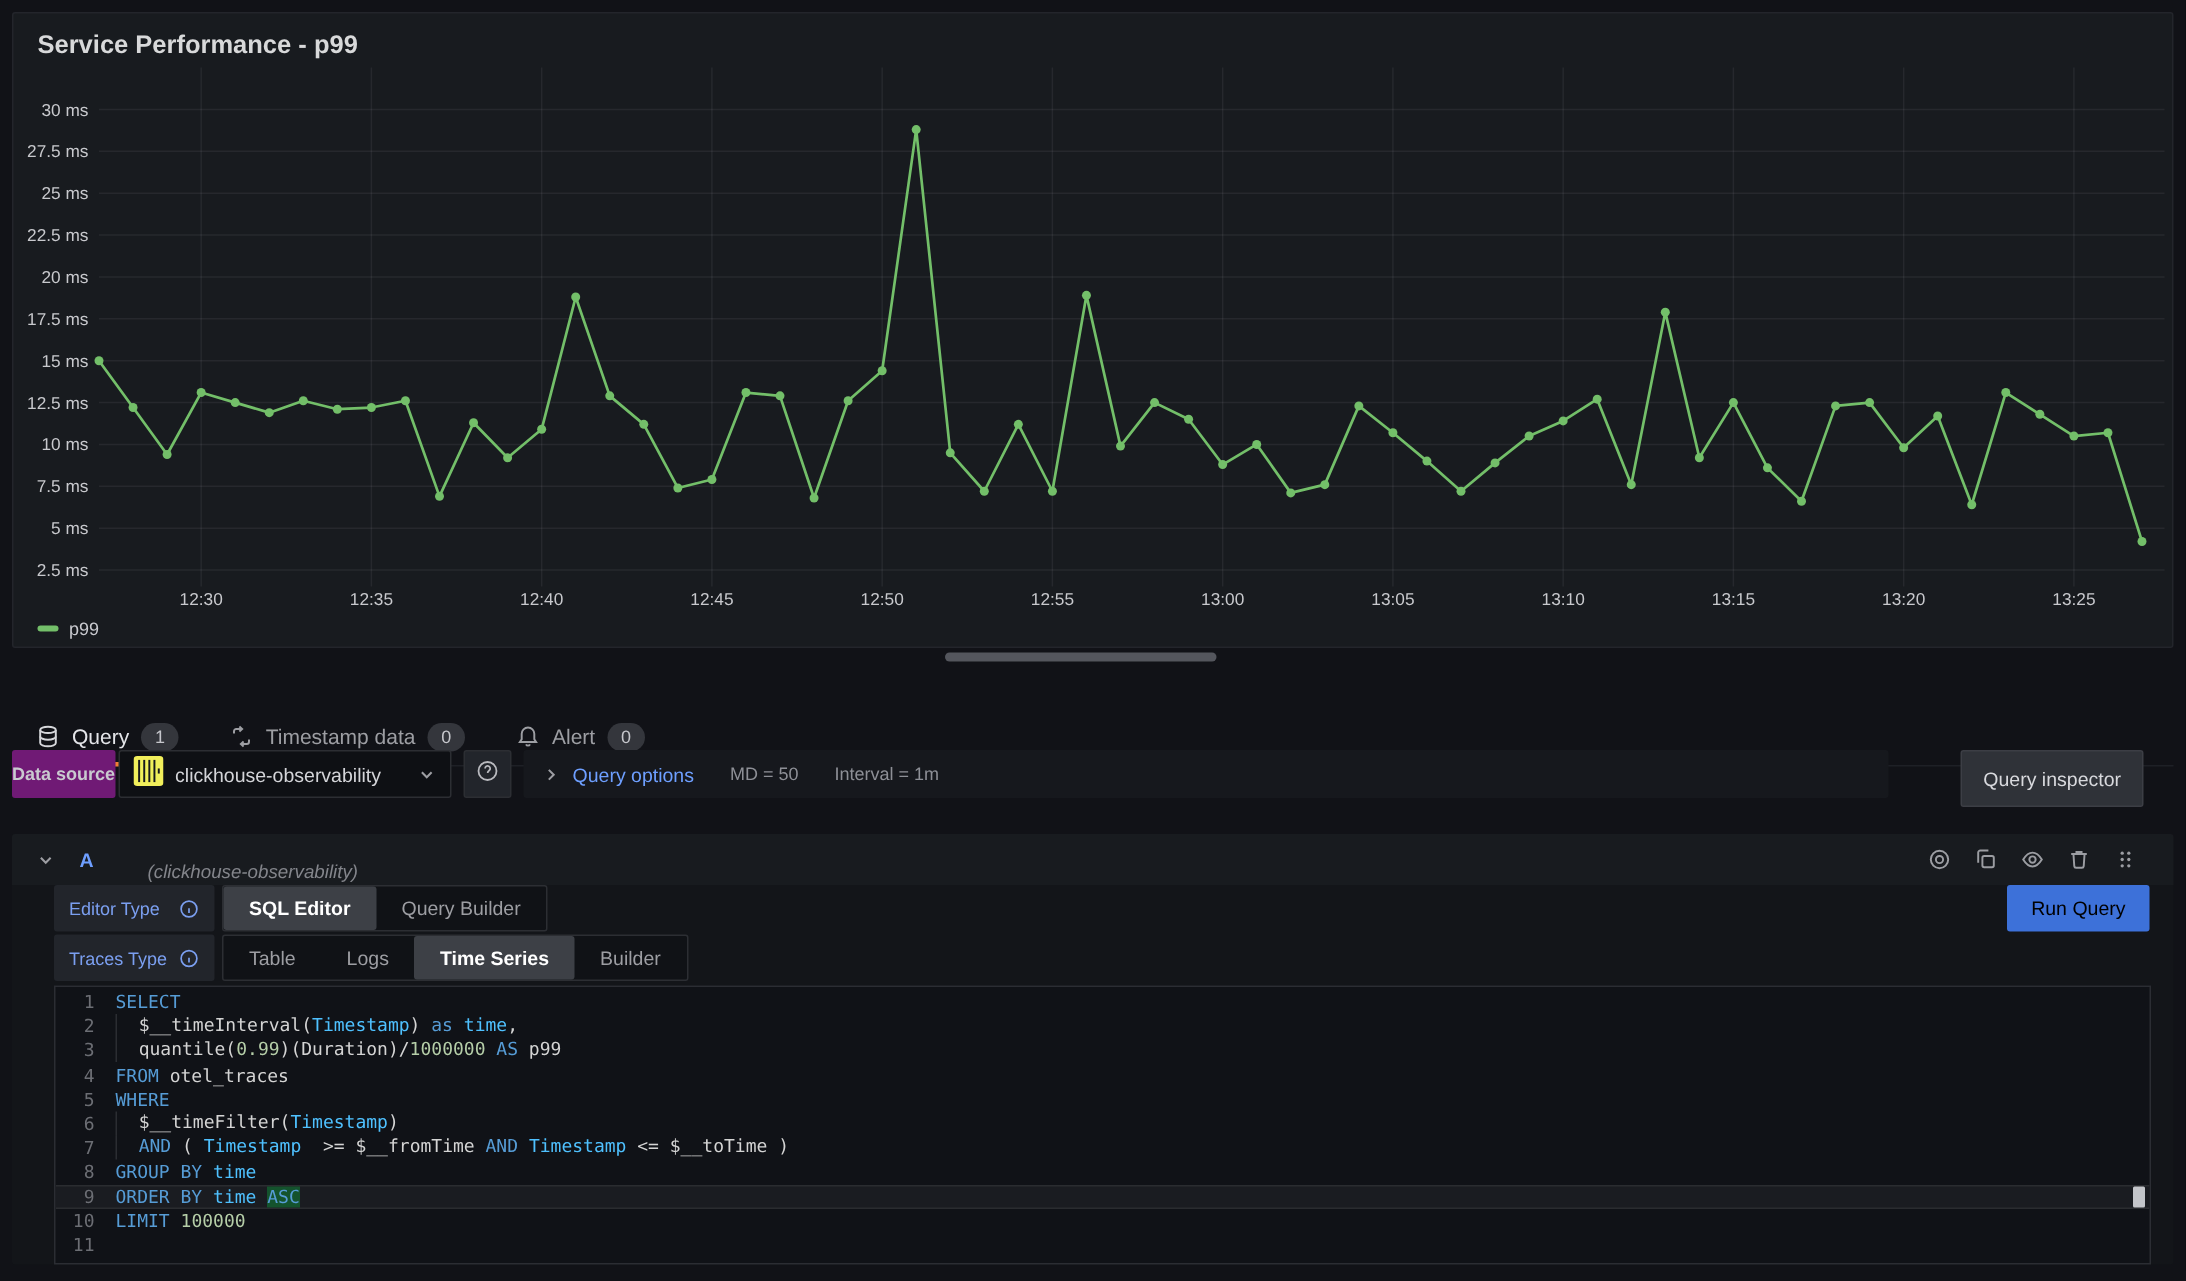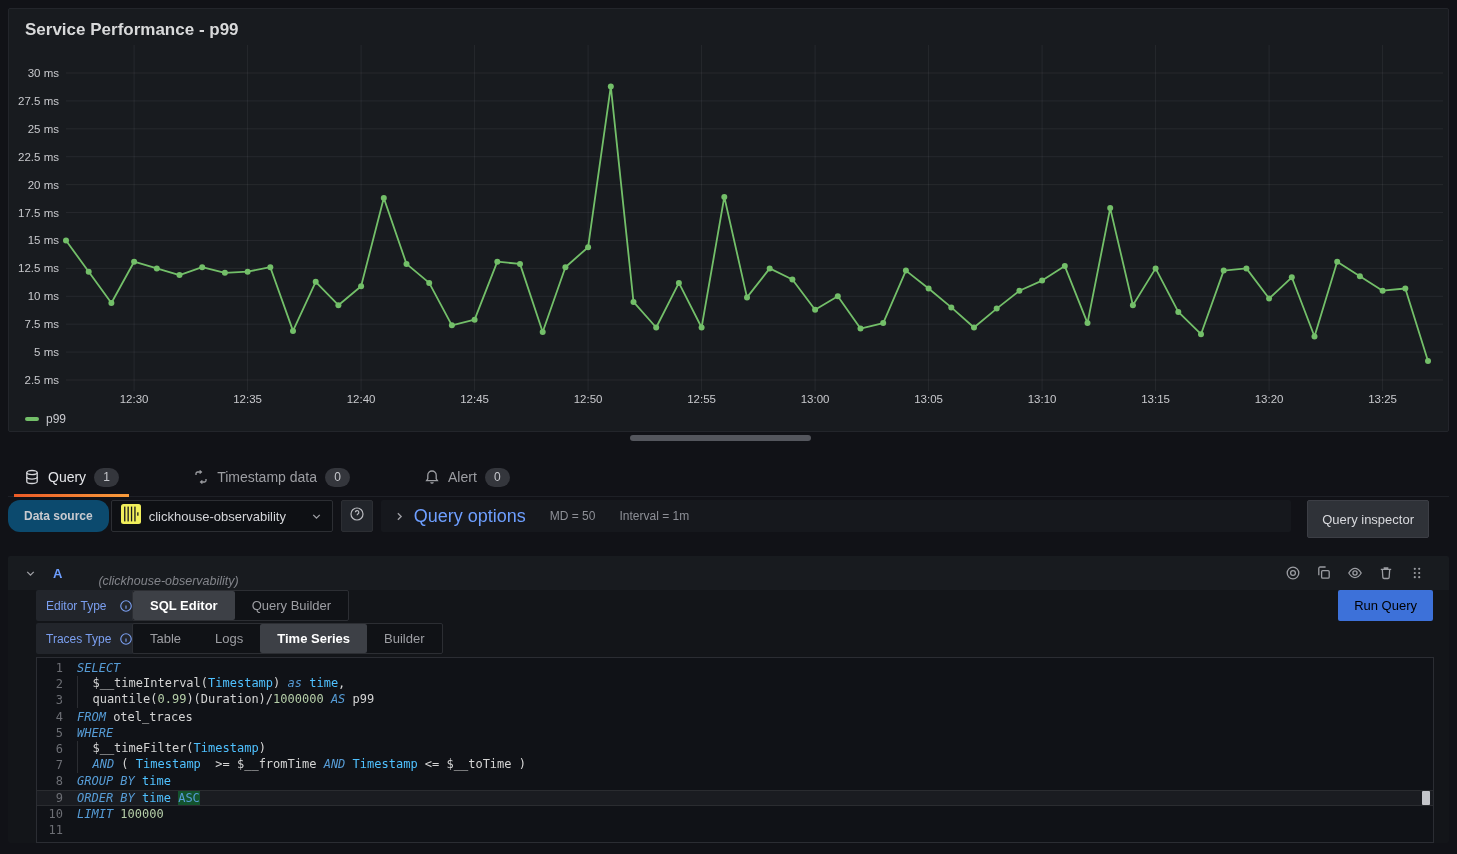--- a/index.html
+++ b/index.html
@@ -14,84 +14,84 @@
   .legend{position:absolute;left:16px;bottom:5px;display:flex;align-items:center;gap:8px;z-index:2;}
   .legend-item{display:flex;align-items:center;gap:7px;cursor:pointer;}
   .legend-swatch{width:14px;height:4px;border-radius:2px;background:#73bf69;display:inline-block;}
   .legend-label{font-size:12px;color:#c9cacf;}
 
   
   .resize-handle{position:absolute;left:630px;top:435px;width:181px;height:6px;border-radius:3px;
                  background:#54565d;cursor:row-resize;}
 
   
-  .tabbar{position:absolute;left:8px;top:458px;width:1441px;height:39px;display:flex;align-items:stretch;
-          padding-left:6px;border-bottom:1px solid #1e2026;box-sizing:border-box;gap:40px;}
+  .tabbar{position:absolute;left:8px;top:472px;width:1441px;height:39px;display:flex;align-items:stretch;
+          padding-left:6px;border-bottom:1px solid #1e2026;box-sizing:border-box;}
   .tab{position:relative;display:flex;align-items:center;gap:8px;padding:0 10px;margin-right:14px;
        font-size:14px;color:#9d9ea3;cursor:pointer;}
   .tab.active{color:#e4e5e9;}
   .tab.active::after{content:"";position:absolute;left:0;right:0;bottom:-1px;height:3px;
        background:linear-gradient(90deg,#ec5b27,#f89c3c);}
   .tab .ticon{display:flex;color:#9d9ea3;}
   .tab.active .ticon{color:#d6d7db;}
   .tab-badge{background:#34363c;color:#c6c7cc;font-size:12px;height:19px;min-width:9px;padding:0 8px;
        border-radius:10px;display:flex;align-items:center;justify-content:center;}
 
   
   .ds-row{position:absolute;left:8px;top:500px;width:1441px;height:32px;display:flex;align-items:stretch;}
-  .ds-label{background:#0c4a6e;border-radius:12px;display:flex;align-items:center;padding:0 16px;
+  .ds-label{background:#701a75;border-radius:2px;display:flex;align-items:center;padding:0 0;
        font-size:12px;font-weight:600;color:#c9cacf;}
   .ds-select{width:202px;background:#0e1014;border:1px solid #2c2e33;border-radius:2px;display:flex;
        align-items:center;gap:8px;padding:0 9px;margin-left:2px;cursor:pointer;}
   .ds-select .dsname{font-size:13px;color:#d4d5d9;flex:1;white-space:nowrap;overflow:hidden;}
   .ds-select .chev{display:flex;color:#9d9ea3;}
   .help-btn{width:30px;margin-left:8px;background:#22252b;border:1px solid #2c2e33;border-radius:2px;
        display:flex;align-items:center;justify-content:center;color:#b9babf;cursor:pointer;}
   .opt-strip{margin-left:8px;width:910px;background:#16181d;border-radius:2px;display:flex;
        align-items:center;padding:0 12px;box-sizing:border-box;}
   .opt-strip .caret{display:flex;color:#9d9ea3;margin-right:8px;cursor:pointer;}
-  .opt-strip .qo{color:#6e9fff;font-size:18px;font-weight:500;cursor:pointer;}
+  .opt-strip .qo{color:#6e9fff;font-size:13px;font-weight:500;cursor:pointer;}
   .opt-strip .meta{font-size:12px;color:#8d8f96;margin-left:24px;}
   .inspector-btn{margin-left:auto;margin-right:20px;background:#2f3238;border:1px solid #3c3e45;
        border-radius:2px;padding:18px 14px;display:flex;align-items:center;font-size:13px;font-weight:500;
        color:#d8d9dd;cursor:pointer;font-family:inherit;}
 
   
   .qcard{position:absolute;left:8px;top:556px;width:1441px;height:287px;background:#131519;border-radius:2px;}
   .qhead{position:absolute;left:0;top:0;right:0;height:34px;background:#181b1f;display:flex;
        align-items:center;padding:0 24px 0 16px;border-radius:2px 2px 0 0;box-sizing:border-box;}
   .qhead .collapse{display:flex;color:#9d9ea3;cursor:pointer;}
   .qhead .refid{color:#6e9fff;font-weight:700;font-size:13px;margin-left:16px;cursor:pointer;}
   .qhead .hint{margin-left:36px;font-size:12.5px;font-style:italic;color:#83858b;margin-top:15px;}
   .qicons{margin-left:auto;display:flex;gap:15px;align-items:center;}
   .qicon{display:flex;color:#9b9da2;cursor:pointer;}
 
   .lblbox{position:absolute;left:28px;width:107px;height:31px;background:#22252b;border-radius:2px;
        display:flex;align-items:center;justify-content:space-between;padding:0 10px;
        font-size:12px;font-weight:500;color:#7b9ff0;box-sizing:border-box;}
   .lblbox .iicon{display:flex;color:#7b9ff0;}
   .row1{top:34px;} .row2{top:67px;}
-  .seggroup{position:absolute;left:124px;height:31px;background:#101216;border:1px solid #2c2e33;
+  .seggroup{position:absolute;left:140px;height:31px;background:#101216;border:1px solid #2c2e33;
        border-radius:2px;display:inline-flex;box-sizing:border-box;}
   .seg-btn{border:0;background:transparent;color:#9d9ea3;font-size:13px;padding:0 17px;
        font-family:inherit;cursor:pointer;border-radius:2px;height:29px;}
   .seg-btn.active{background:#3d4046;color:#ffffff;font-weight:600;}
   .run-btn{position:absolute;right:16px;top:34px;height:31px;background:#3d71d9;color:#000000;border:0;
        border-radius:2px;font-size:13px;font-weight:500;padding:0 16px;font-family:inherit;cursor:pointer;}
 
   
   .code-editor{position:absolute;left:28px;right:15px;top:101px;bottom:0;background:#101217;
        border:1px solid #2b2d33;overflow:hidden;font-family:"DejaVu Sans Mono",monospace;
        font-size:12px;padding-top:2px;box-sizing:border-box;cursor:text;}
   .code-line{position:relative;display:flex;align-items:center;height:16.2px;}
   .code-line.current{background:rgba(255,255,255,0.045);
        box-shadow:inset 0 1px 0 rgba(255,255,255,0.07), inset 0 -1px 0 rgba(255,255,255,0.07);}
   .ln{flex:0 0 40px;width:40px;text-align:right;padding-right:14px;color:#6c6e74;box-sizing:border-box;}
   .code-body{white-space:pre;color:#d4d4d4;}
-  .tok-d{color:#d4d4d4;} .tok-k{color:#569cd6;font-style:italic;} .tok-v{color:#4fc1ff;} .tok-n{color:#b5cea8;}
+  .tok-d{color:#d4d4d4;} .tok-k{color:#569cd6;} .tok-v{color:#4fc1ff;} .tok-n{color:#b5cea8;}
   .tok-s{color:#569cd6;background:#14532d;}
   .tok-i{display:inline-block;width:2ch;height:16px;border-left:1px solid rgba(210,210,220,0.14);vertical-align:top;}
   .cursor-marker{position:absolute;right:3px;top:1px;width:8px;height:14px;background:#c3c5ca;border-radius:1px;}
 </style>
 </head>
 <body>
 
 <div class="page">
 
   <section class="panel">

